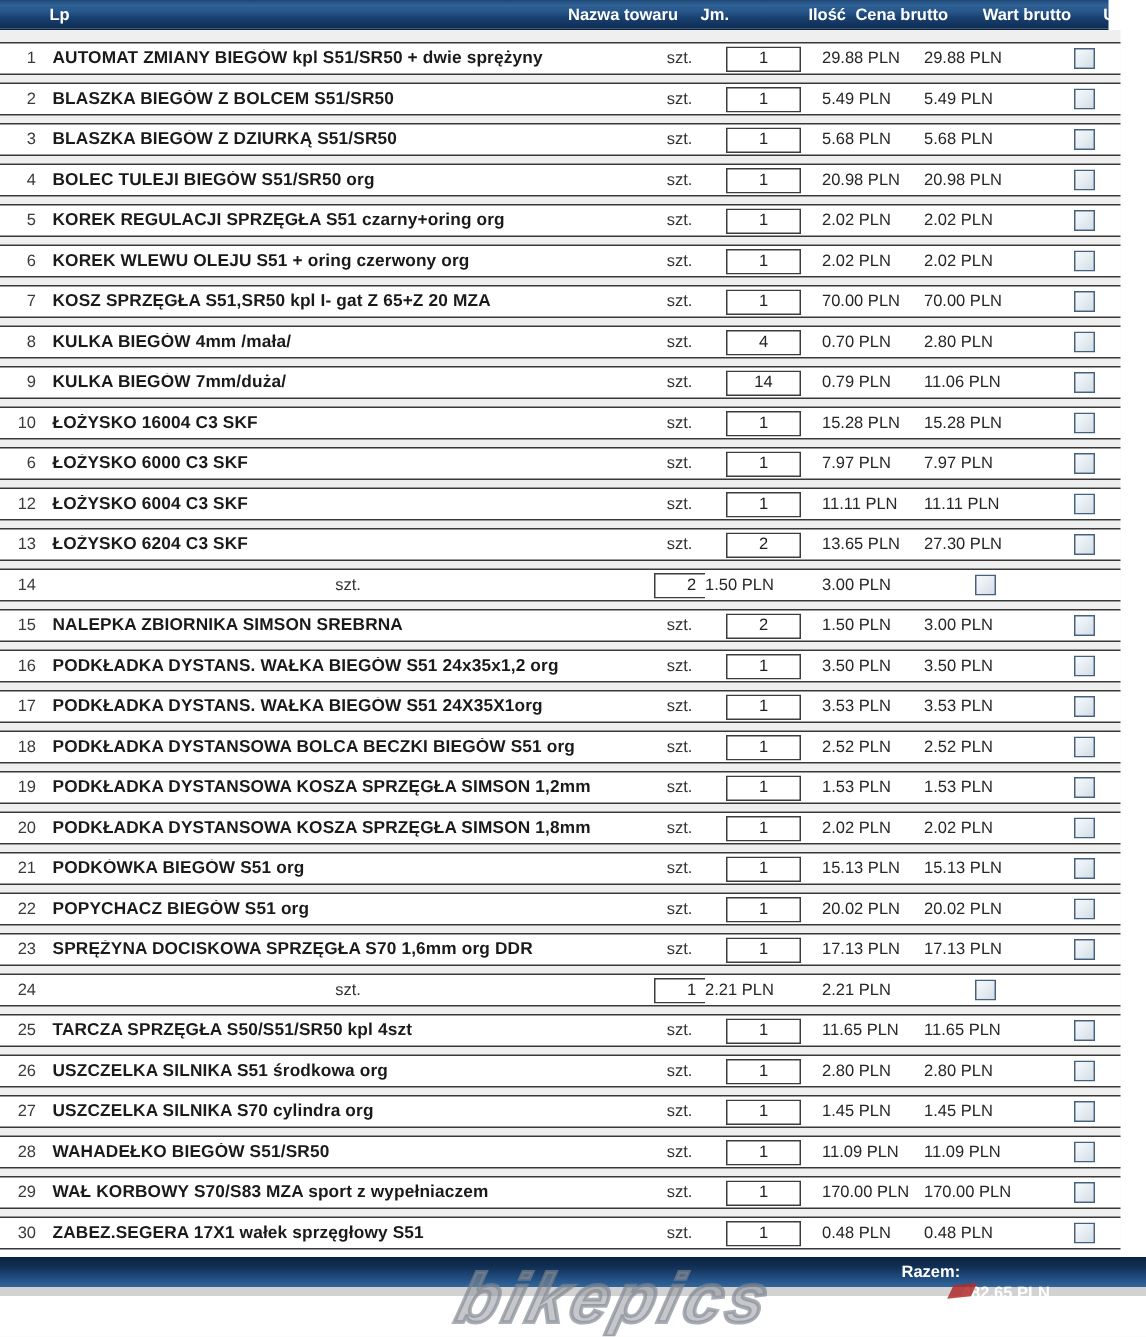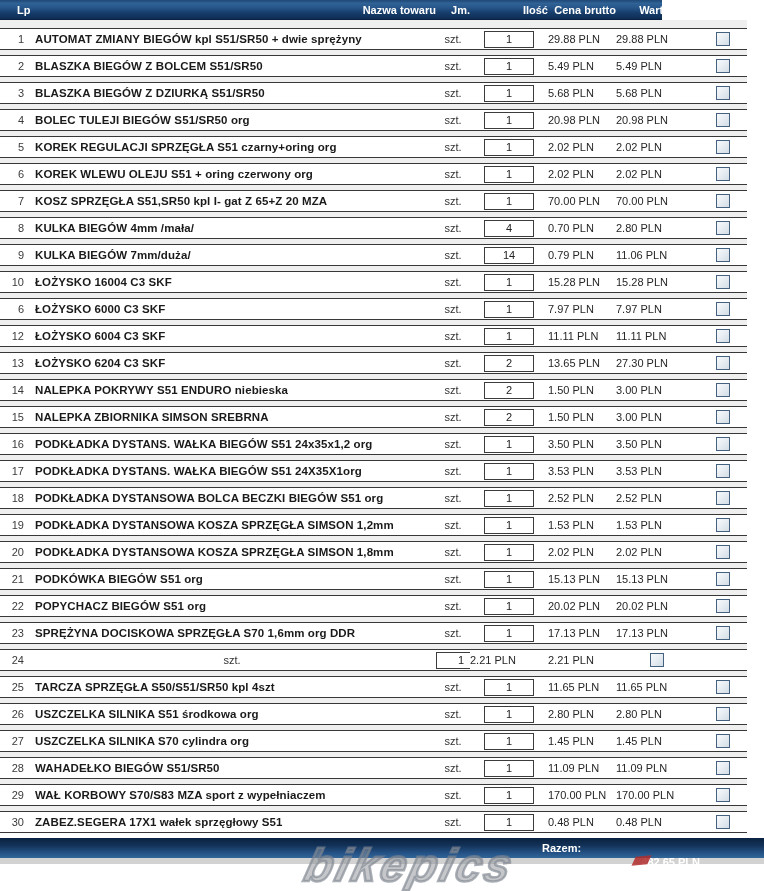--- a/index.html
+++ b/index.html
@@ -3,23 +3,24 @@
 <meta charset="utf-8">
 <style>
   * { box-sizing: border-box; margin: 0; padding: 0; }
   html, body { width: 764px; background: #fff; }
   body { font-family: "Liberation Sans", "DejaVu Sans", sans-serif; }
   .page { position: relative; width: 764px; height: 891px; background: #fff; overflow: hidden; }
 
   .grid-cols { display: grid; grid-template-columns: 28px 408px 34px 78px 68px 82px 49px; align-items: center; }
 
   .thead {
-    width: 662px; height: 20px; color: #fff; font-size: 11px; font-weight: bold;
+    width: 739px; height: 20px; color: #fff; font-size: 11px; font-weight: bold;
     background: linear-gradient(180deg, #1e4876 0%, #306295 18%, #27568a 40%, #173f6e 65%, #0e2c52 100%);
     border-bottom: 1px solid #0a2240;
+    padding-left: 16px;
   }
   .thead .h { text-align: right; white-space: nowrap; }
   .thead .h-lp { text-align: left; padding-left: 17px; }
 
   .tbody { width: 747px; background: #efefef; padding-top: 8px; }
   .row {
     width: 747px; height: 22px; background: #fff;
     border-top: 1px solid #383838; border-bottom: 1px solid #383838;
     margin-bottom: 5px;
   }
@@ -40,21 +41,21 @@
     border: 1px solid #44617f;
     background: linear-gradient(135deg, #f7fafc 0%, #e8eef3 45%, #d3dde6 100%);
     cursor: pointer;
   }
 
   .tfoot {
     position: relative; width: 764px; height: 20px; margin-top: 3px;
     background: linear-gradient(180deg, #0a2140 0%, #123156 35%, #245286 75%, #336699 100%);
     color: #fff; font-size: 11px; font-weight: bold;
   }
-  .total-label { position: absolute; left: 542px; top: 4px; }
+  .total-label { position: absolute; left: 601px; top: 4px; }
   .total-value { position: absolute; right: 64px; top: 18px; margin-left: 15px; }
 
   .bottom-strip { width: 764px; height: 6px; background: #d2d2d2; }
 
   .watermark {
     position: absolute; left: 306px; top: 838px; z-index: 5; pointer-events: none;
     font-style: italic; font-weight: bold; font-size: 46px; letter-spacing: 3px;
     transform: skewX(-14deg);
     color: rgba(235, 237, 240, 0.18);
     -webkit-text-stroke: 2.5px rgba(128, 134, 144, 0.65);
@@ -259,21 +260,20 @@
     </div>
     <div class="c price">13.65 PLN</div>
     <div class="c value">27.30 PLN</div>
     <div class="c del">
       <span class="cb"></span>
     </div>
   </div>
 
   <div class="row grid-cols">
     <div class="c lp">14</div>
-    <div class="c name">NALEPKA POKRYWY S51 ENDURO niebieska</div>
     <div class="c unit">szt.</div>
     <div class="c qtyc">
       <input type="text" class="qty-input" value="2" style="">
     </div>
     <div class="c price">1.50 PLN</div>
     <div class="c value">3.00 PLN</div>
     <div class="c del">
       <span class="cb"></span>
     </div>
   </div>

